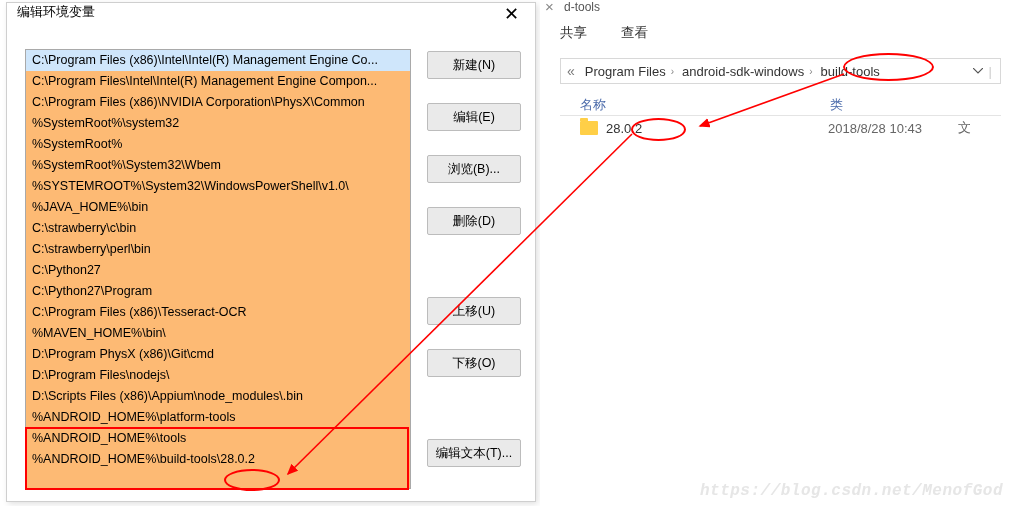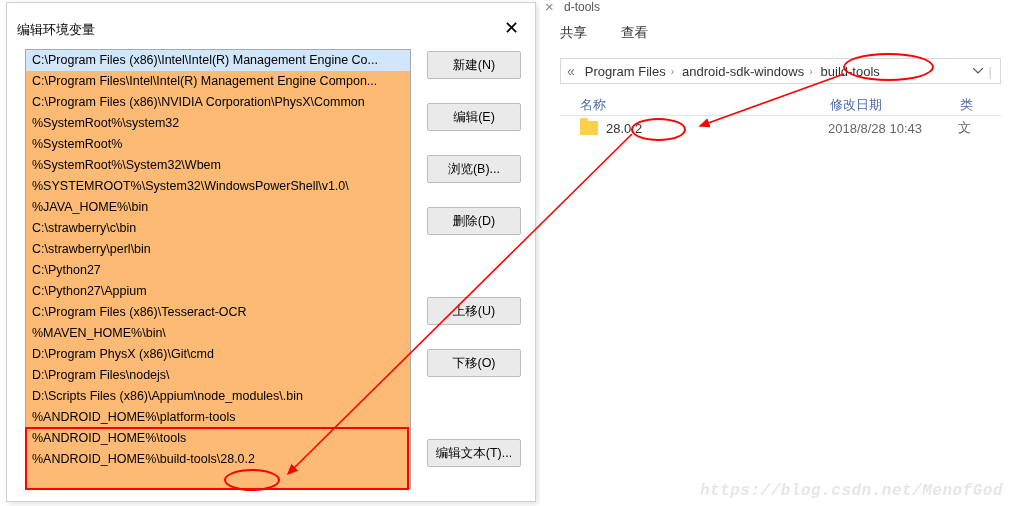--- a/index.html
+++ b/index.html
@@ -4,21 +4,21 @@
   <style>
     * { margin: 0; padding: 0; box-sizing: border-box; font-family: "Microsoft YaHei", Arial, sans-serif; }
     body { width: 1009px; height: 506px; background: #fff; position: relative; overflow: hidden; }
 
     
     .dialog {
       position: absolute; left: 6px; top: 2px; width: 530px; height: 500px;
       background: #fff; border: 1px solid #cfcfcf;
       box-shadow: 2px 2px 6px rgba(0,0,0,0.12);
     }
-    .dlg-titlebar { height: 36px; display: flex; align-items: flex-end; padding: 0 10px; font-size: 13px; }
+    .dlg-titlebar { height: 36px; display: flex; align-items: flex-start; padding: 0 10px; font-size: 13px; }
     .dlg-titlebar .title { flex: 1; }
     .dlg-close { font-size: 18px; padding: 0 6px; cursor: pointer; }
     .dlg-body { display: flex; padding: 10px 12px 12px 18px; gap: 16px; }
 
     .path-list {
       width: 386px; height: 440px; border: 1px solid #a9a9a9; background: #fdba74;
       overflow-y: auto; font-size: 12.5px; line-height: 21px;
     }
     .path-item { padding: 0 6px; white-space: nowrap; overflow: hidden; text-overflow: ellipsis; }
     .path-item.selected { background: #cfe6fb; }
@@ -101,21 +101,21 @@
       <div class="path-item">C:\Program Files\Intel\Intel(R) Management Engine Compon...</div>
       <div class="path-item">C:\Program Files (x86)\NVIDIA Corporation\PhysX\Common</div>
       <div class="path-item">%SystemRoot%\system32</div>
       <div class="path-item">%SystemRoot%</div>
       <div class="path-item">%SystemRoot%\System32\Wbem</div>
       <div class="path-item">%SYSTEMROOT%\System32\WindowsPowerShell\v1.0\</div>
       <div class="path-item">%JAVA_HOME%\bin</div>
       <div class="path-item">C:\strawberry\c\bin</div>
       <div class="path-item">C:\strawberry\perl\bin</div>
       <div class="path-item">C:\Python27</div>
-      <div class="path-item">C:\Python27\Appium</div>
+      <div class="path-item">C:\Python27\Program</div>
       <div class="path-item">C:\Program Files (x86)\Tesseract-OCR</div>
       <div class="path-item">%MAVEN_HOME%\bin\</div>
       <div class="path-item">D:\Program PhysX (x86)\Git\cmd</div>
       <div class="path-item">D:\Program Files\nodejs\</div>
       <div class="path-item">D:\Scripts Files (x86)\Appium\node_modules\.bin</div>
       <div class="path-item">%ANDROID_HOME%\platform-tools</div>
       <div class="path-item">%ANDROID_HOME%\tools</div>
       <div class="path-item">%ANDROID_HOME%\build-tools\28.0.2</div>
     </div>
     <div class="btn-col">
@@ -161,21 +161,20 @@
   <span class="bc-dd">
     <svg width="10" height="6">
         <path d="M0 0 L5 5 L10 0" fill="none" stroke="#555" stroke-width="1.2"></path>
       </svg>
     <span style="margin-left:6px;color:#ccc">|</span>
   </span>
 </div>
 
 <div class="col-headers">
   <div class="col col-name">名称</div>
-  <div class="col col-date">修改日期</div>
   <div class="col col-type">类</div>
 </div>
 
 <div class="file-area">
   <div class="file-row">
     <span class="folder-ico"></span>
     <span class="f-name">28.0.2</span>
     <span class="f-date">2018/8/28 10:43</span>
     <span class="f-type">文</span>
   </div>

